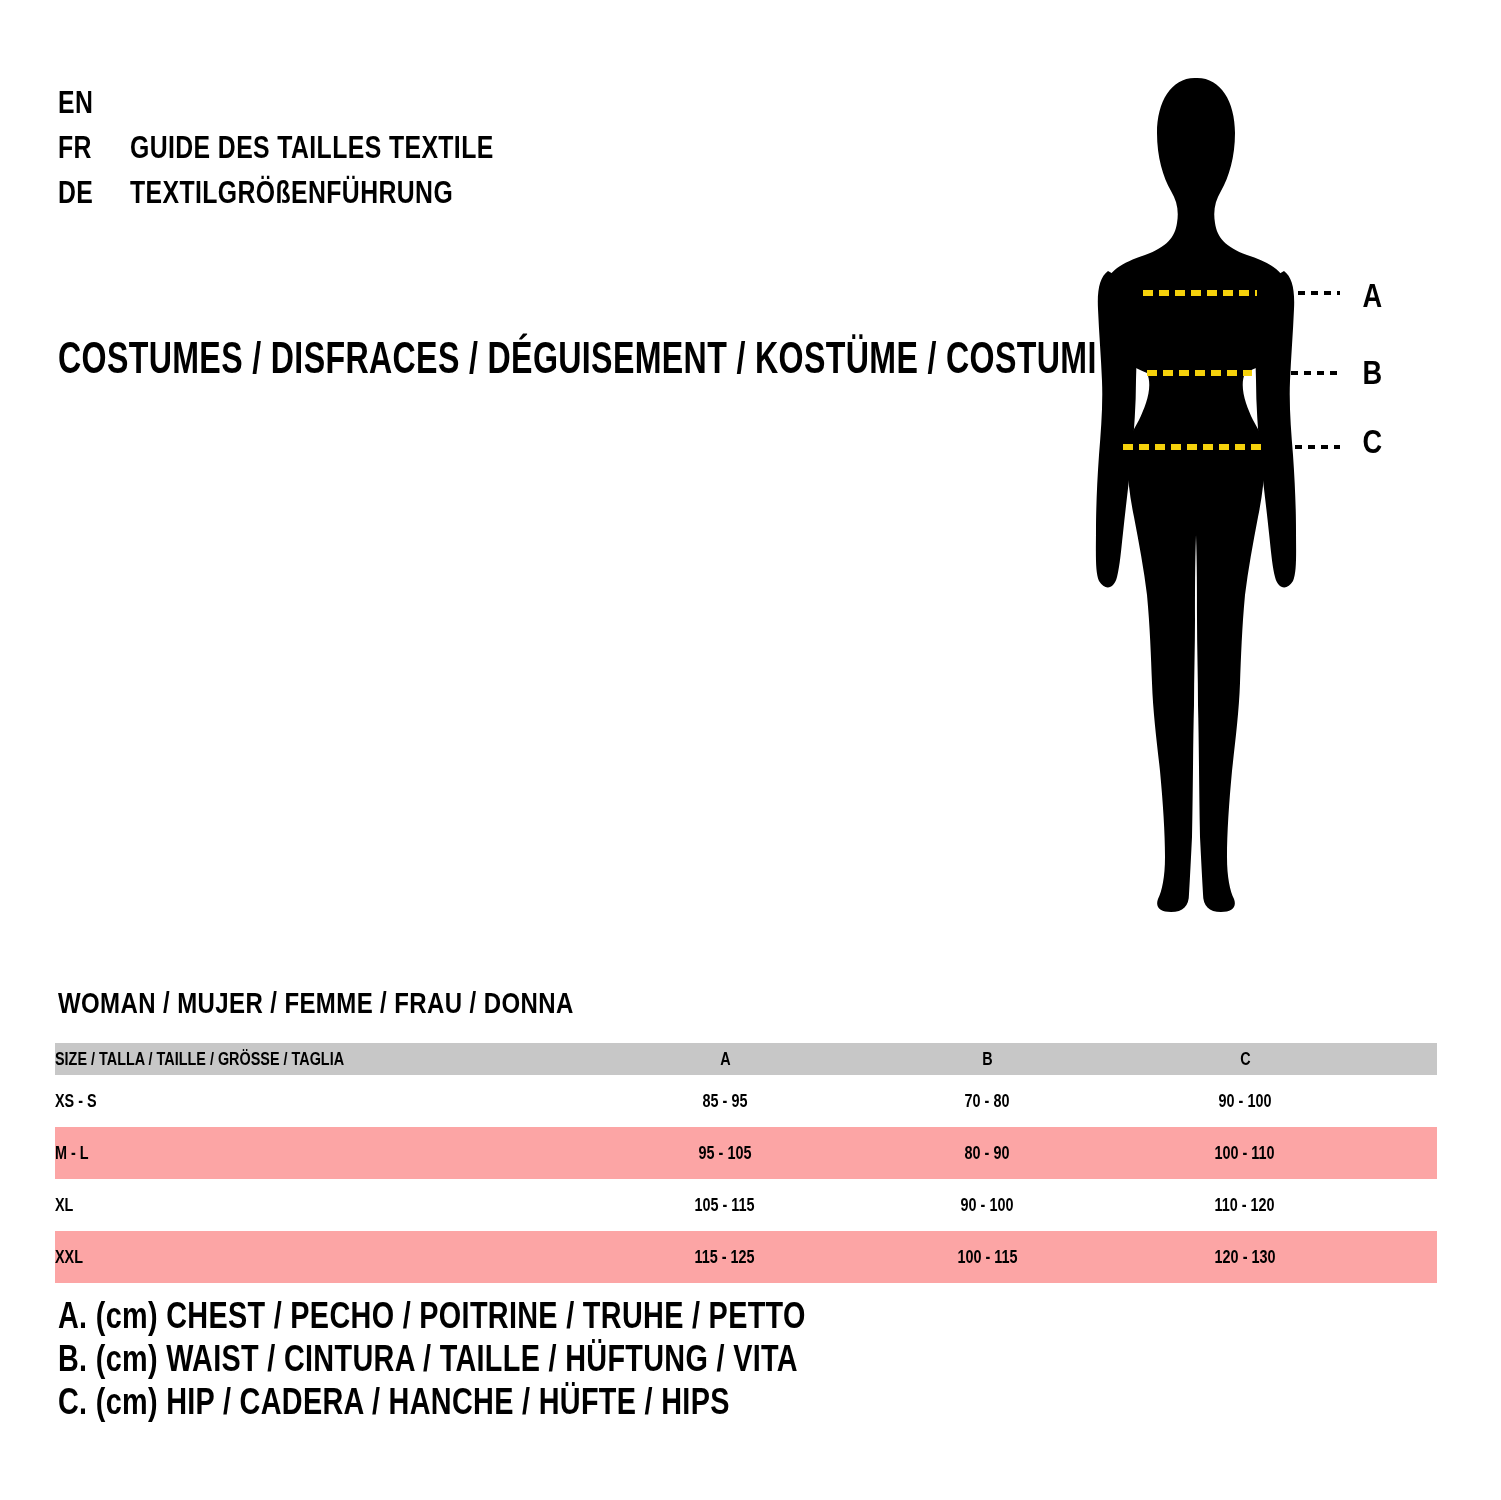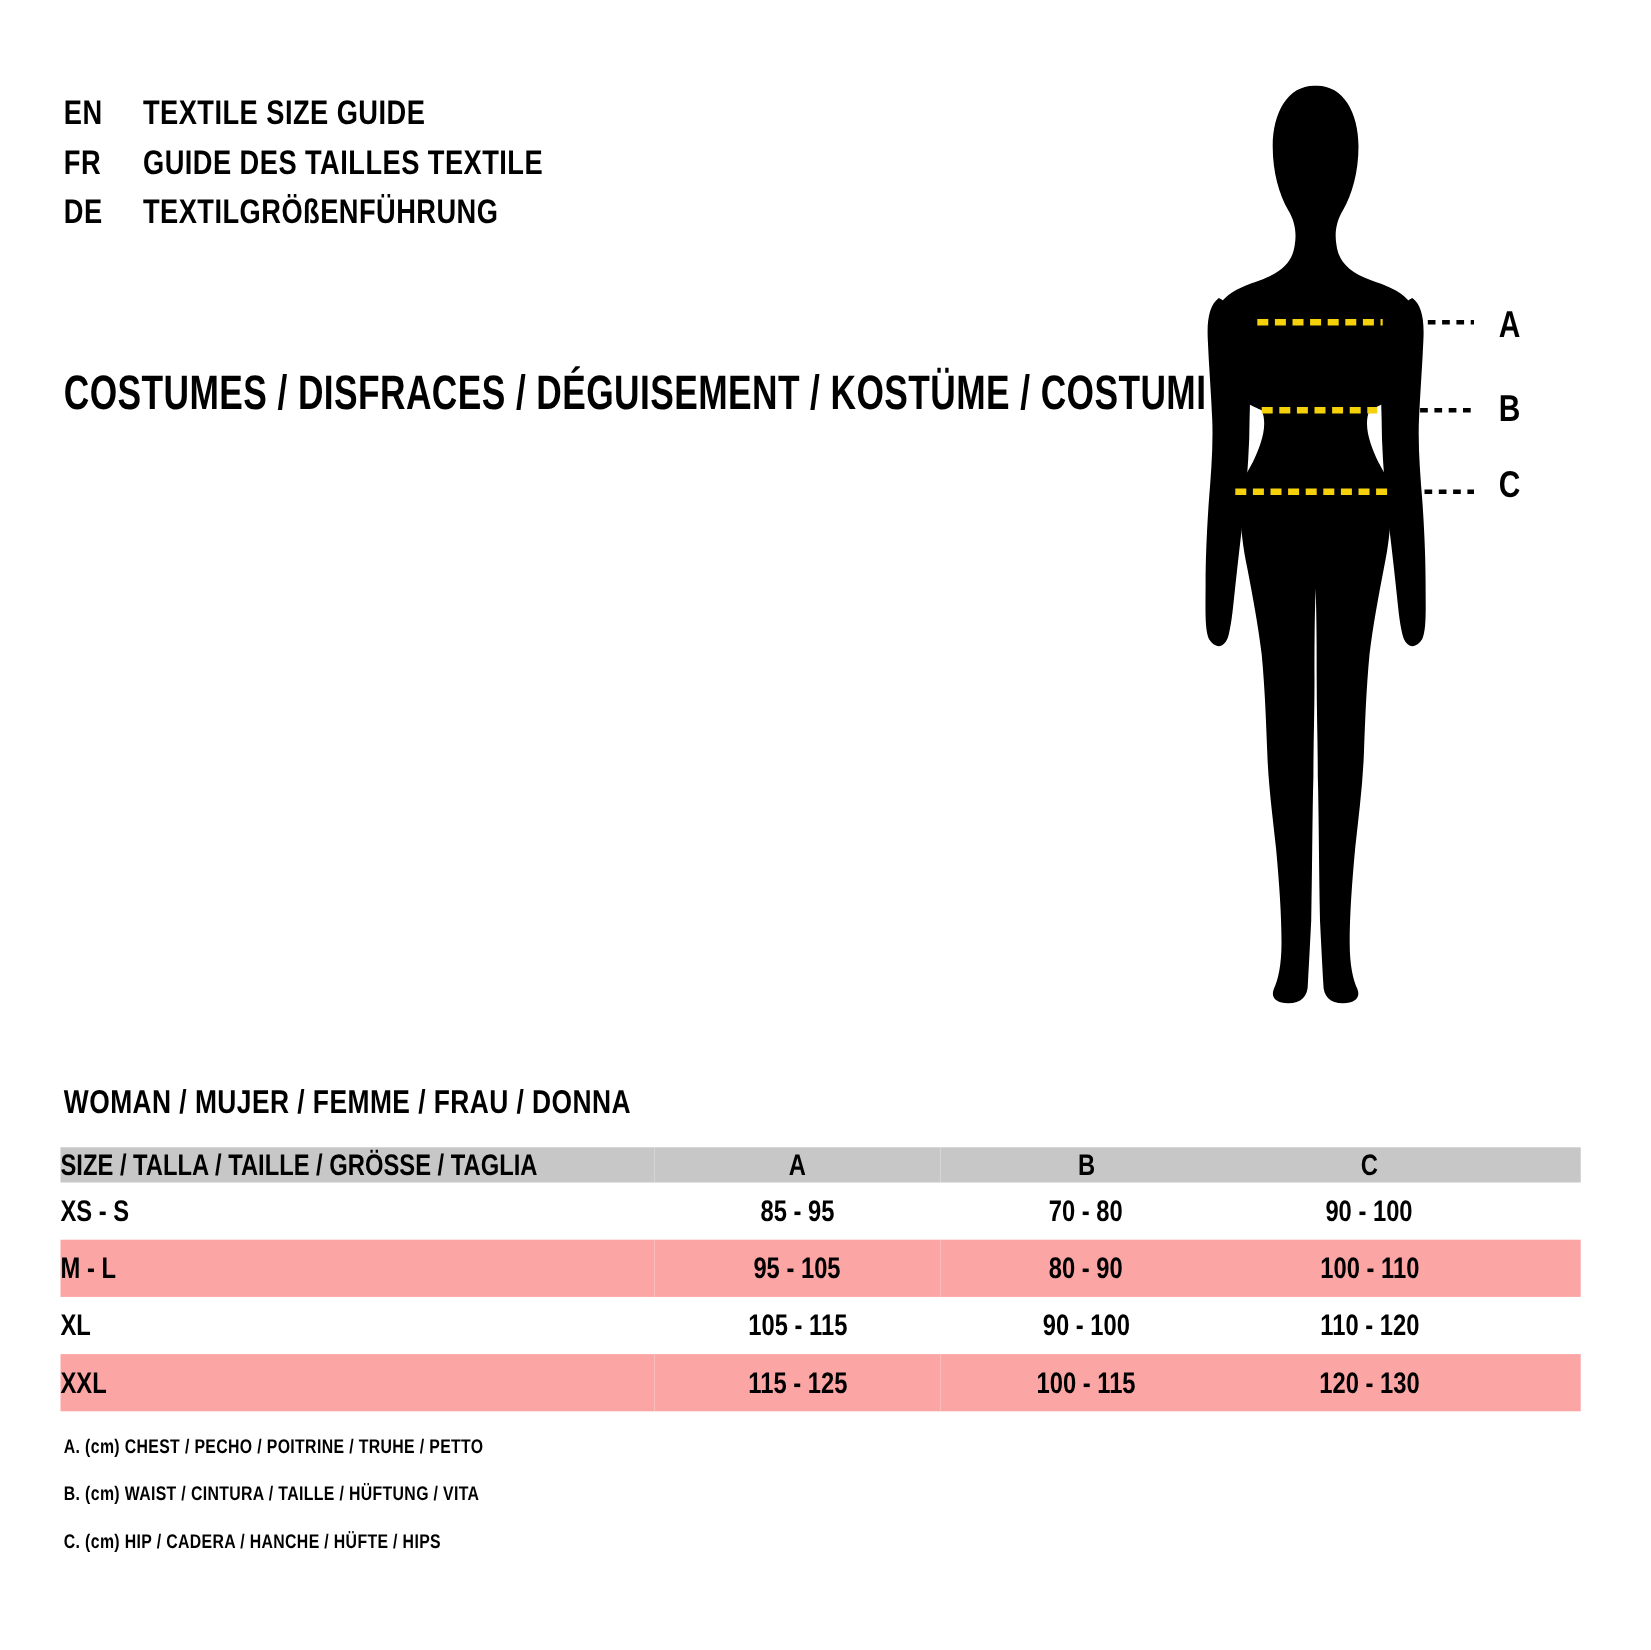--- a/index.html
+++ b/index.html
@@ -24,38 +24,37 @@
     font-size:34px;font-weight:700;display:flex;align-items:center;justify-content:center;}
   .fl-a{top:277px;} .fl-b{top:354px;} .fl-c{top:423px;}
 
   .women-title{position:absolute;left:58px;top:986px;font-size:30px;font-weight:700;letter-spacing:.5px;}
 
   table.size-table{
     position:absolute;left:55px;top:1043px;width:1382px;
     border-collapse:collapse;table-layout:fixed;
   }
   table.size-table th, table.size-table td{
-    padding:0;font-weight:700;font-size:27px;vertical-align:middle;
+    padding:0;font-weight:700;font-size:18px;vertical-align:middle;
   }
   tr.head-row{height:32px;background:#c7c7c7;}
   tr.data-row{height:52px;}
   tr.data-row.alt{background:#fca5a5;}
   th.size-col, td.size-col{text-align:left;padding-left:4px;}
   th.num-col, td.num-col{text-align:center;}
 
   .legend-block{position:absolute;left:58px;top:1294px;}
-  .legend-row{height:43px;display:flex;align-items:center;font-size:18px;font-weight:700;letter-spacing:.4px;}
+  .legend-row{height:43px;display:flex;align-items:center;font-size:36px;font-weight:700;letter-spacing:.4px;}
 </style>
 </head>
 <body>
 
 <div class="lang-block">
   <div class="lang-row">
     <span class="lang-code"><span class="cx">EN</span></span>
-    <span class="lang-label"><span class="cx">TEXTILE SIZE GUIDE</span></span>
   </div>
   <div class="lang-row">
     <span class="lang-code"><span class="cx">FR</span></span>
     <span class="lang-label"><span class="cx">GUIDE DES TAILLES TEXTILE</span></span>
   </div>
   <div class="lang-row">
     <span class="lang-code"><span class="cx">DE</span></span>
     <span class="lang-label"><span class="cx">TEXTILGRÖßENFÜHRUNG</span></span>
   </div>
 </div>

